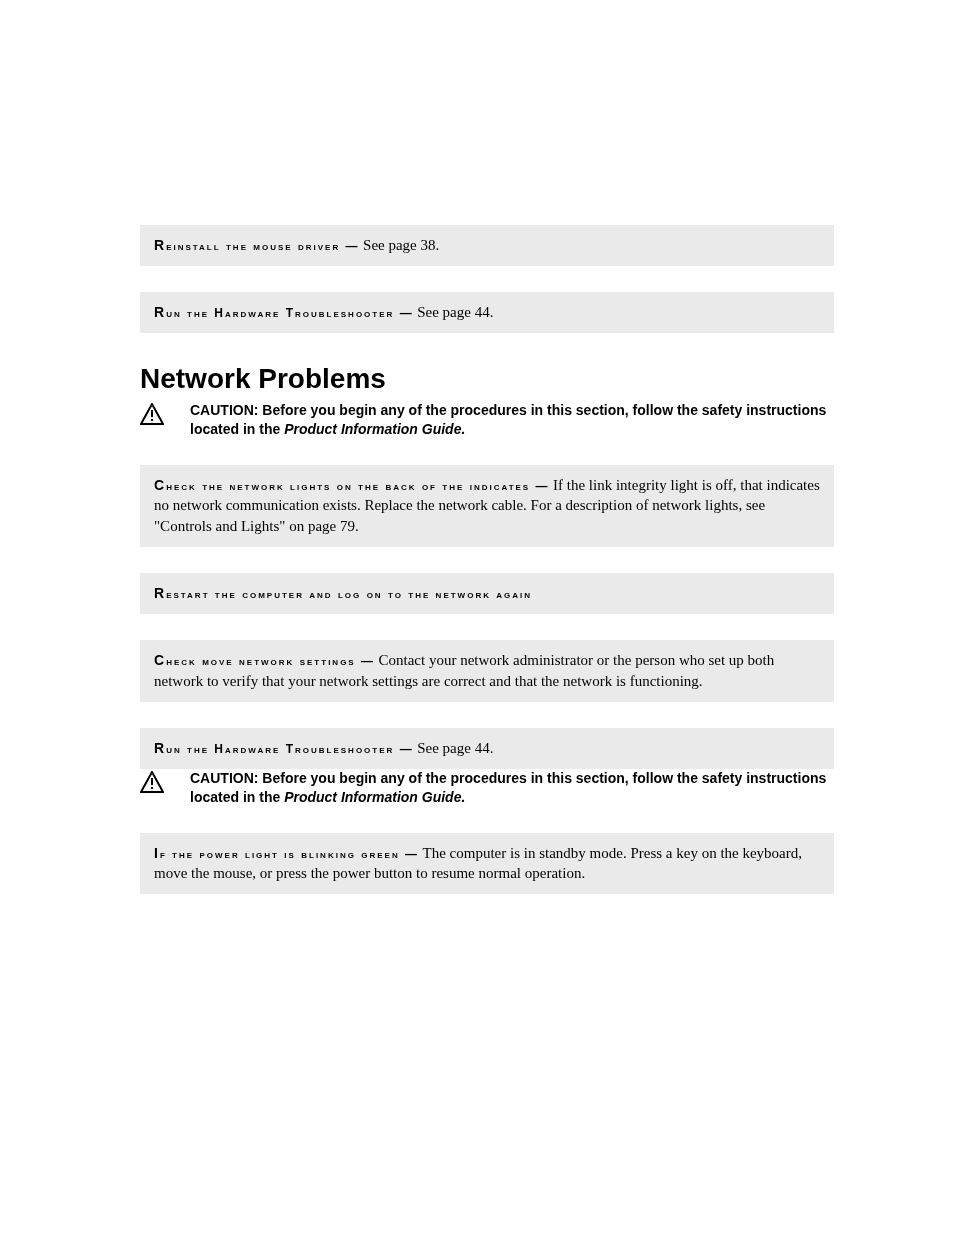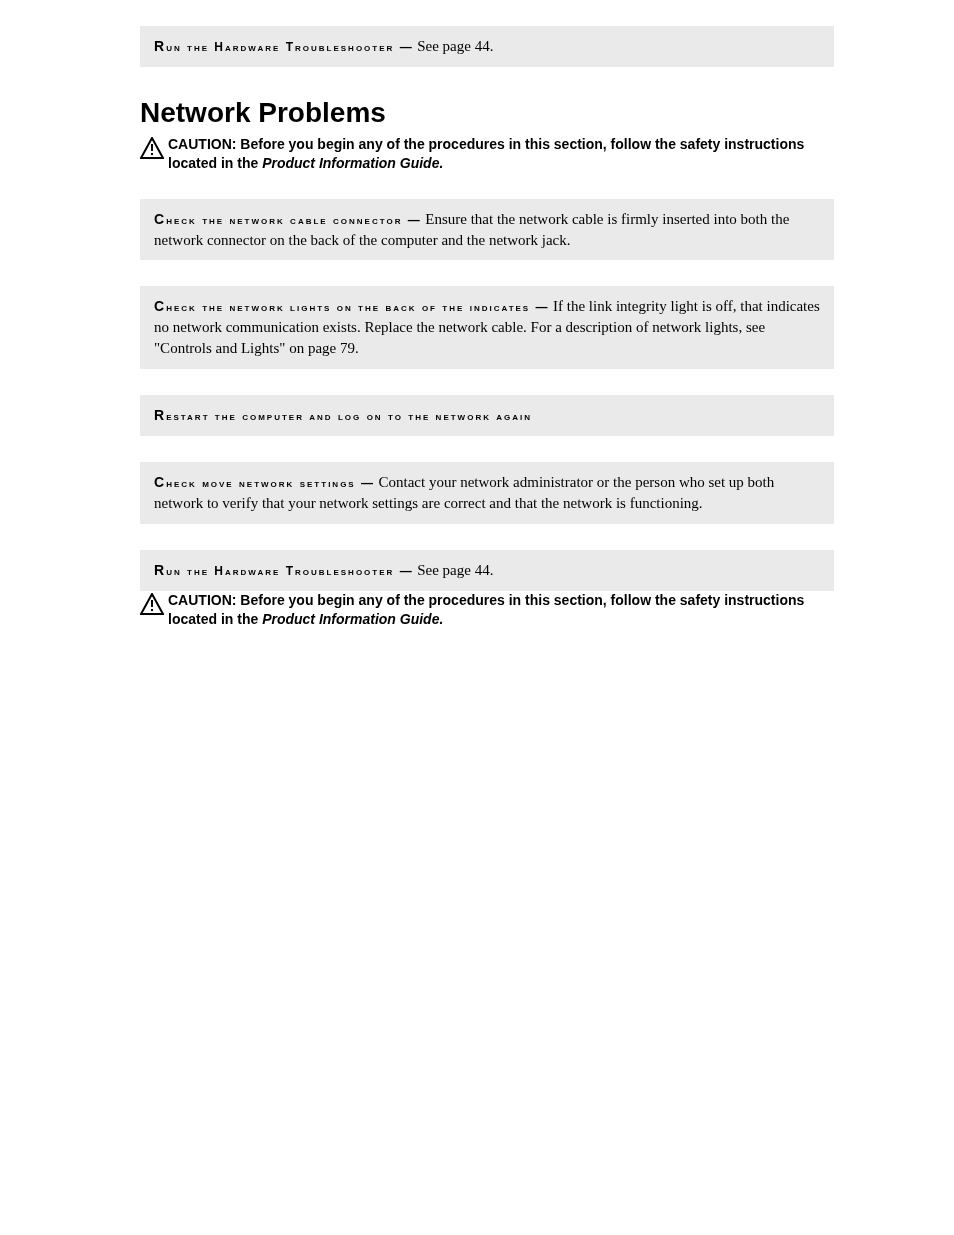--- a/index.html
+++ b/index.html
@@ -48,21 +48,21 @@
   h2.section {
     font-family: Arial, Helvetica, sans-serif;
     font-weight: 700;
     font-size: 28px;
     margin: 30px 0 6px 0;
     letter-spacing: 0px;
   }
   .caution-block {
     display: flex;
     align-items: flex-start;
-    gap: 4px;
+    gap: 26px;
     font-family: Arial, Helvetica, sans-serif;
     font-size: 14px;
     line-height: 1.35;
     margin-bottom: 18px;
   }
   .caution-block .icon {
     flex: 0 0 auto;
     margin-top: 2px;
   }
   .caution-block .text .lead {
@@ -71,44 +71,44 @@
   .caution-block .text .pig {
     font-weight: bold;
     font-style: italic;
   }
 </style>
 </head>
 <body>
 
 <div class="page">
 
+  <div class="row-bar first">
+    <span class="label-sc"><span class="ini">R</span><span>einstall the mouse driver —</span></span>
+    <span class="body-txt">See page 38.</span>
+  </div>
 
   <div class="row-bar">
     <span class="label-sc"><span class="ini">R</span><span>un the Hardware Troubleshooter —</span></span>
     <span class="body-txt">See page 44.</span>
   </div>
 
   <h2 class="section">Network Problems</h2>
   <div class="caution-block">
     <span class="icon">
       <svg width="24" height="22" viewBox="0 0 24 22">
         <polygon points="12,1 23,21 1,21" fill="none" stroke="#000" stroke-width="2"></polygon>
         <rect x="11" y="7" width="2" height="7" fill="#000"></rect>
         <rect x="11" y="16" width="2" height="2" fill="#000"></rect>
       </svg>
     </span>
     <span class="text">
       <span class="lead">CAUTION: </span><span class="lead">Before you begin any of the procedures in this section, follow the safety instructions located in the </span><span class="pig">Product Information Guide.</span>
     </span>
   </div>
 
-  <div class="row-bar">
-    <span class="label-sc"><span class="ini">C</span><span>heck the network cable connector —</span></span>
-    <span class="body-txt">Ensure that the network cable is firmly inserted into both the network connector on the back of the computer and the network jack.</span>
-  </div>
 
   <div class="row-bar">
     <span class="label-sc"><span class="ini">C</span><span>heck the network lights on the back of the indicates —</span></span>
     <span class="body-txt">If the link integrity light is off, that indicates no network communication exists. Replace the network cable. For a description of network lights, see "Controls and Lights" on page 79.</span>
   </div>
 
   <div class="row-bar">
     <span class="label-sc"><span class="ini">R</span><span>estart the computer and log on to the network again</span></span>
     <span class="body-txt"></span>
   </div>
@@ -130,14 +130,18 @@
         <rect x="11" y="7" width="2" height="7" fill="#000"></rect>
         <rect x="11" y="16" width="2" height="2" fill="#000"></rect>
       </svg>
     </span>
     <span class="text">
       <span class="lead">CAUTION: </span><span class="lead">Before you begin any of the procedures in this section, follow the safety instructions located in the </span><span class="pig">Product Information Guide.</span>
     </span>
   </div>
 
 
+  <div class="row-bar">
+    <span class="label-sc"><span class="ini">I</span><span>f the power light is blinking green —</span></span>
+    <span class="body-txt">The computer is in standby mode. Press a key on the keyboard, move the mouse, or press the power button to resume normal operation.</span>
+  </div>
 
 </div>
 
 </body></html>

